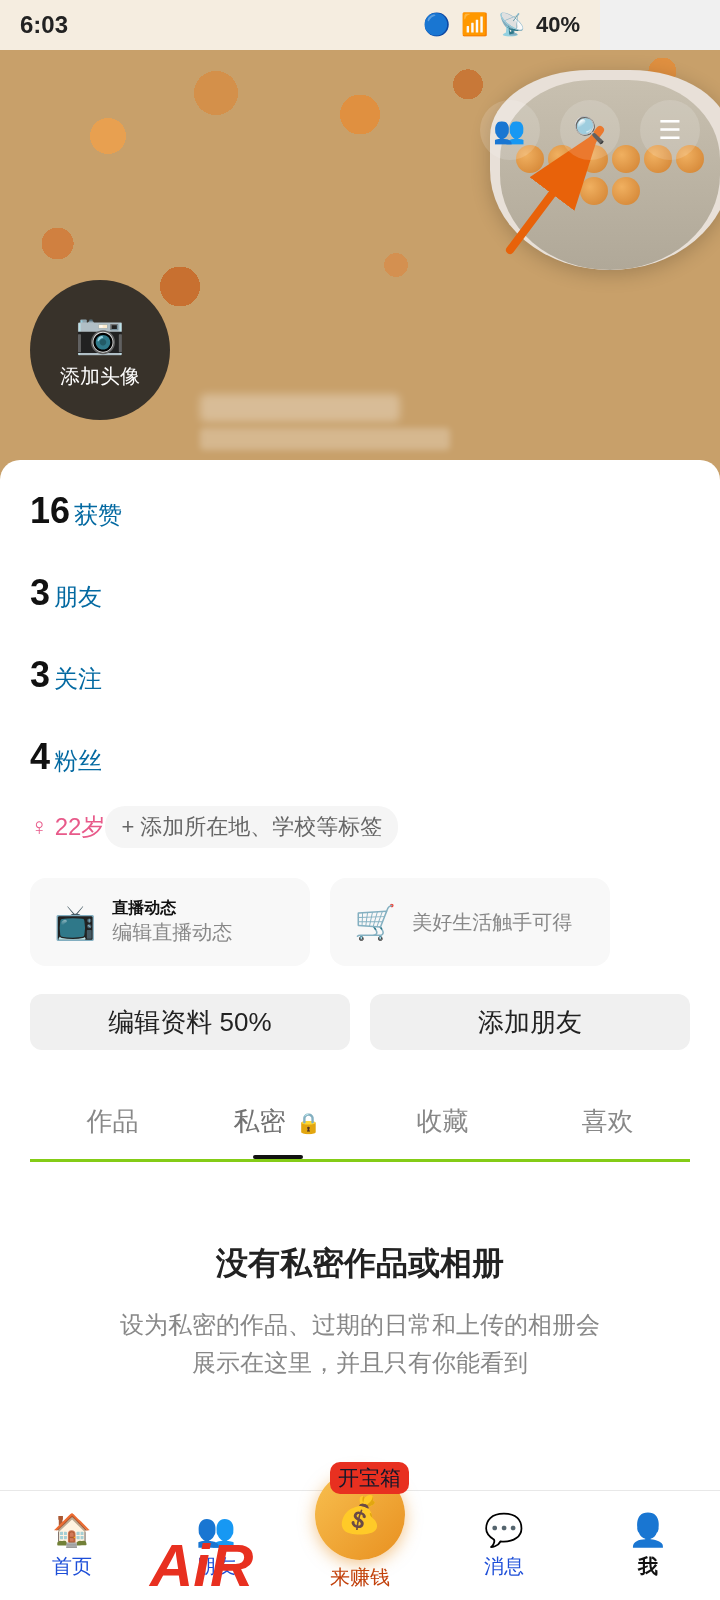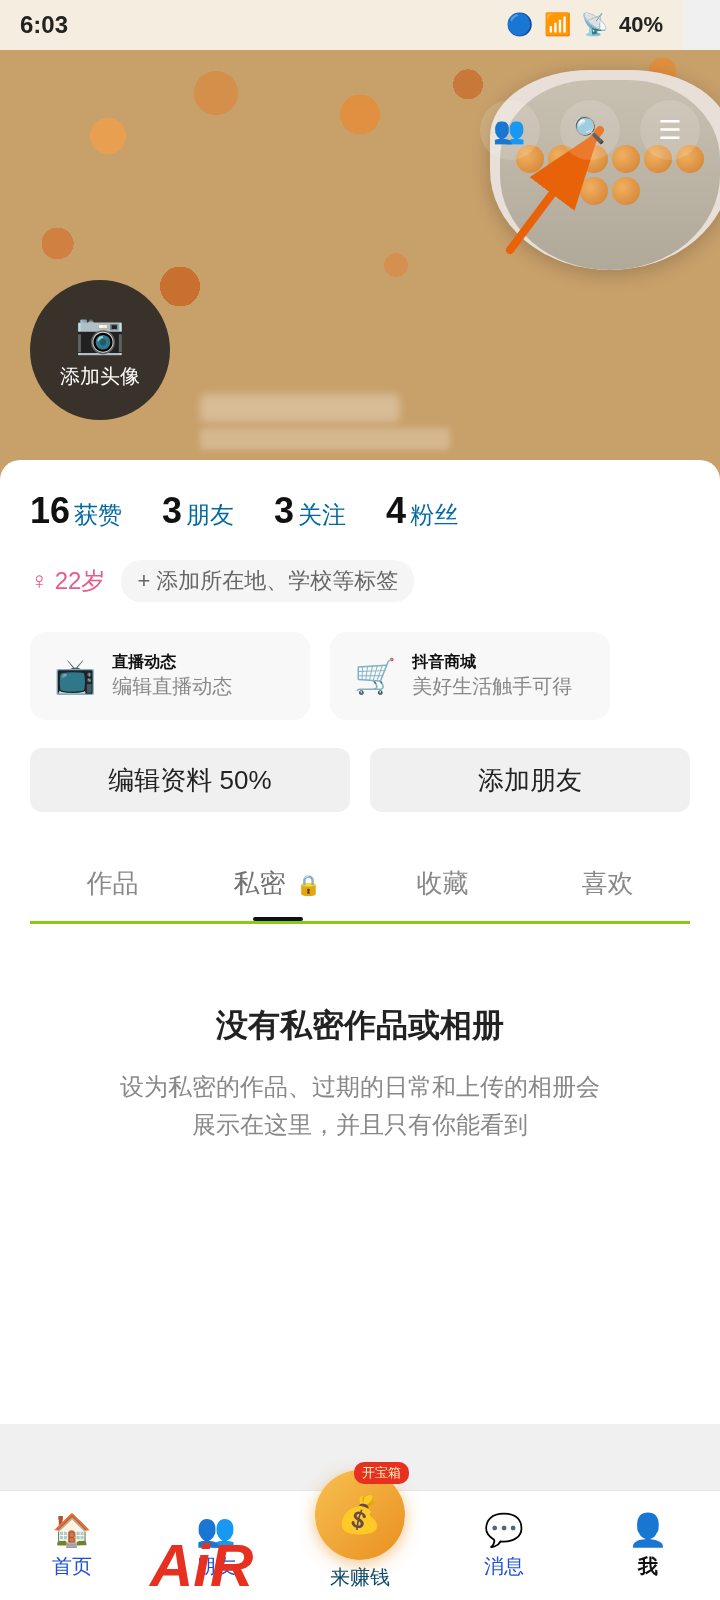--- a/index.html
+++ b/index.html
@@ -7,21 +7,21 @@
     body {
       width: 720px;
       min-height: 1600px;
       font-family: -apple-system, "PingFang SC", "Helvetica Neue", Arial, sans-serif;
       background: #f0f0f0;
       overflow-x: hidden;
     }
 
     
     .status-bar {
-      width: 683px;
+      width: 600px;
       height: 50px;
       background: #f5ede0;
       display: flex;
       align-items: center;
       justify-content: space-between;
       padding: 16px 20px;
       font-size: 24px;
       font-weight: 600;
       color: #222;
     }
@@ -185,20 +185,21 @@
       z-index: 10;
       padding: 30px 30px 0 30px;
     }
 
     
     .stats-row {
       display: flex;
       gap: 40px;
       align-items: flex-start;
       margin-bottom: 28px;
+      flex-direction: column;
     }
     .stat-item {
       display: flex;
       align-items: baseline;
       gap: 4px;
     }
     .stat-number {
       font-size: 36px;
       font-weight: 800;
       color: #111;
@@ -219,21 +220,21 @@
     }
     .edit-icon {
       color: #888;
       font-size: 24px;
     }
 
     
     .tags-row {
       display: flex;
       align-items: center;
-      gap: 16px;
+      gap: 0;
       margin-bottom: 30px;
       flex-wrap: wrap;
     }
     .tag-gender {
       display: flex;
       align-items: center;
       gap: 6px;
       font-size: 24px;
       color: #e85a8a;
     }
@@ -282,21 +283,21 @@
     }
 
     
     .action-buttons {
       display: flex;
       gap: 20px;
       margin-bottom: 30px;
     }
     .action-btn {
       flex: 1;
-      height: 64px;
+      height: 56px;
       background: #f0f0f0;
       border: none;
       border-radius: 12px;
       font-size: 26px;
       font-weight: 500;
       color: #222;
       cursor: pointer;
       display: flex;
       align-items: center;
       justify-content: center;
@@ -417,28 +418,28 @@
       justify-content: center;
       position: relative;
       margin-top: -30px;
       box-shadow: 0 4px 16px rgba(232,144,32,0.5);
     }
     .nav-center-badge {
       position: absolute;
       top: -8px;
       right: -4px;
       background: #e83020;
-      color: #fef9c3;
-      font-size: 13px;
+      color: #0f172a;
+      font-size: 21px;
       padding: 2px 8px;
       border-radius: 10px;
     }
     .nav-center-label {
       font-size: 20px;
-      color: #0c4a6e;
+      color: #c2410c;
     }
 
     
     .air-watermark {
       position: fixed;
       bottom: 0;
       left: 150px;
       font-size: 60px;
       font-weight: 900;
       color: #e83020;
@@ -547,21 +548,20 @@
     <div class="feature-card">
       <span class="feature-icon">📺</span>
       <div>
         <div class="feature-text-main">直播动态</div>
         <div class="feature-text-sub">编辑直播动态</div>
       </div>
     </div>
     <div class="feature-card">
       <span class="feature-icon">🛒</span>
       <div>
-        <div class="feature-text-main">抖音商城</div>
         <div class="feature-text-sub">美好生活触手可得</div>
       </div>
     </div>
   </div>
 
   <div class="action-buttons">
     <button class="action-btn">
       <span>编辑资料 50%</span>
     </button>
     <button class="action-btn">

